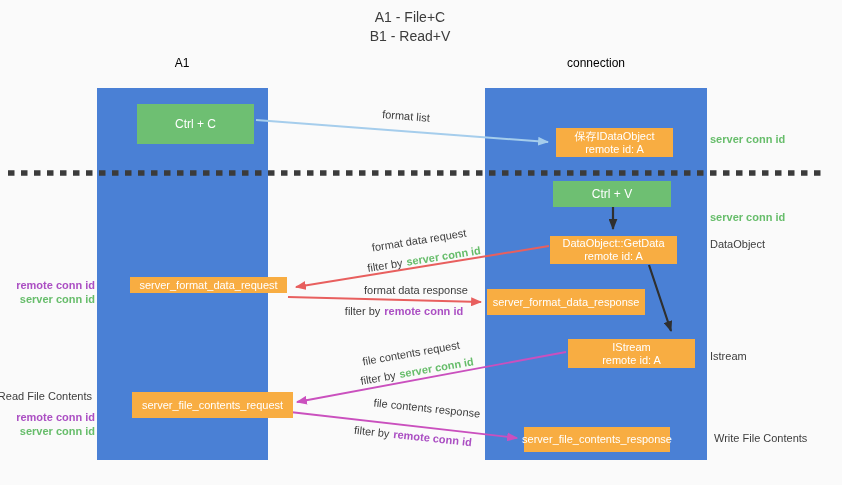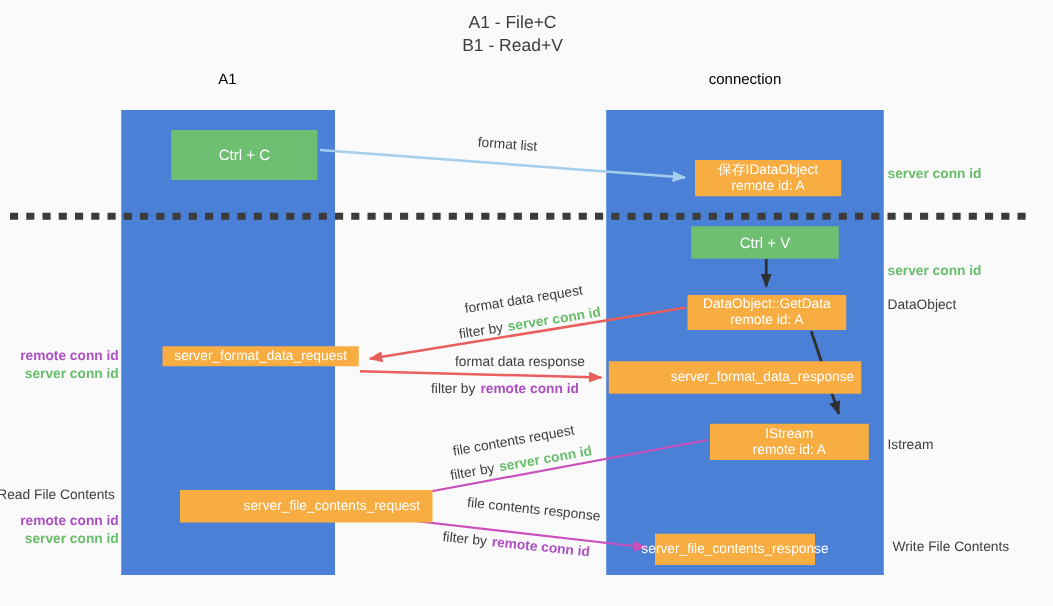--- a/index.html
+++ b/index.html
@@ -42,24 +42,24 @@
   }
   .node.green  { background: #6ebf72; font-size: 12px; }
   .node.orange { background: #f8ad42; }
   .node.two-line { font-size: 11px; }
 
   .n-ctrl-c   { left: 137px; top: 104px; width: 117px; height: 40px; }
   .n-save-do  { left: 556px; top: 128px; width: 117px; height: 29px; }
   .n-ctrl-v   { left: 553px; top: 181px; width: 118px; height: 26px; }
   .n-getdata  { left: 550px; top: 236px; width: 127px; height: 28px; }
   .n-fmt-req  { left: 130px; top: 277px; width: 157px; height: 16px; }
-  .n-fmt-resp { left: 487px; top: 289px; width: 158px; height: 26px; padding-left: 44px; }
+  .n-fmt-resp { left: 487px; top: 289px; width: 158px; height: 26px; }
   .n-istream  { left: 568px; top: 339px; width: 127px; height: 29px; }
-  .n-file-req { left: 144px; top: 392px; width: 161px; height: 26px; padding-left: 41px; }
-  .n-file-resp{ left: 524px; top: 427px; width: 128px; height: 25px; }
+  .n-file-req { left: 132px; top: 392px; width: 161px; height: 26px; }
+  .n-file-resp{ left: 524px; top: 427px; width: 146px; height: 25px; }
 
   
   .flow-label {
     position: absolute; z-index: 5; white-space: nowrap;
     font-size: 11px; color: #3d3d3d;
     transform: translate(-50%, -50%);
   }
   .rot-n9  { transform: translate(-50%, -50%) rotate(-9deg); }
   .rot-n10 { transform: translate(-50%, -50%) rotate(-10deg); }
   .rot-p4  { transform: translate(-50%, -50%) rotate(4.5deg); }

